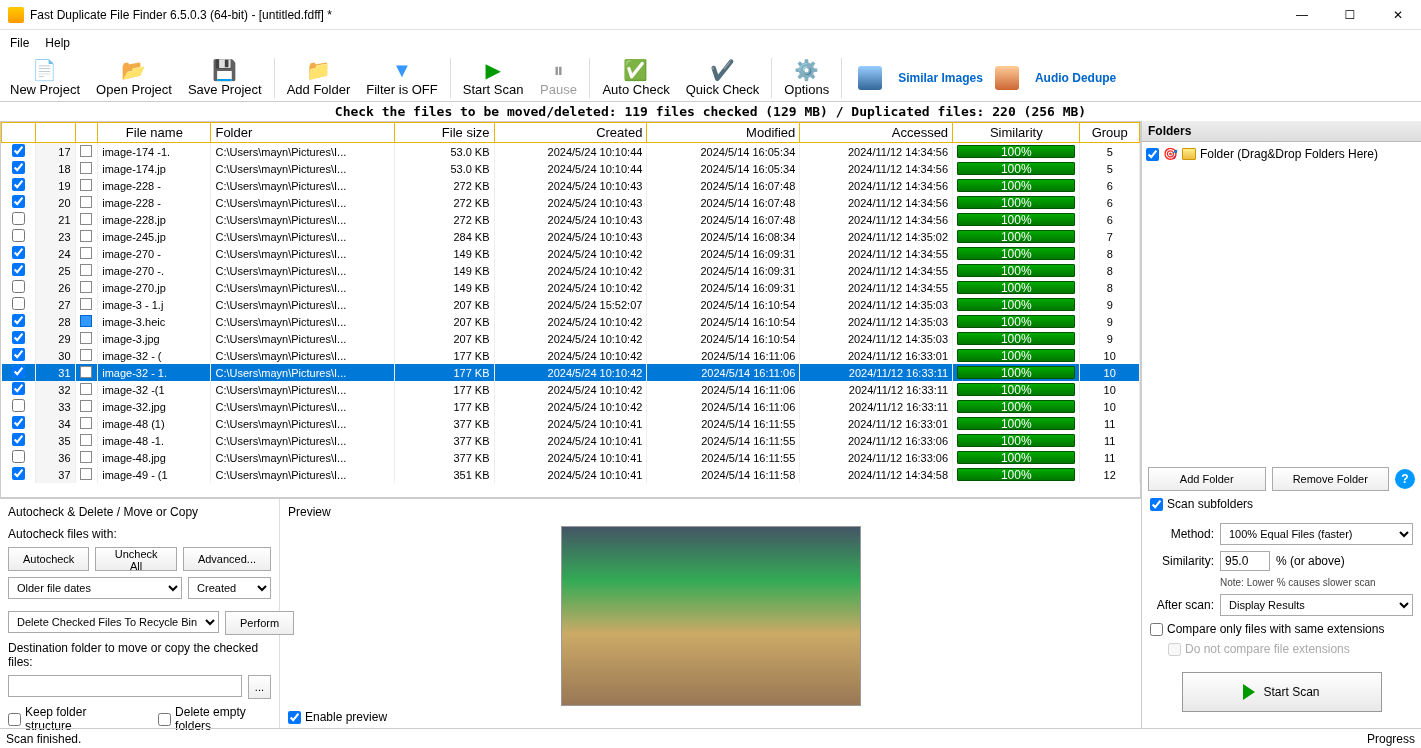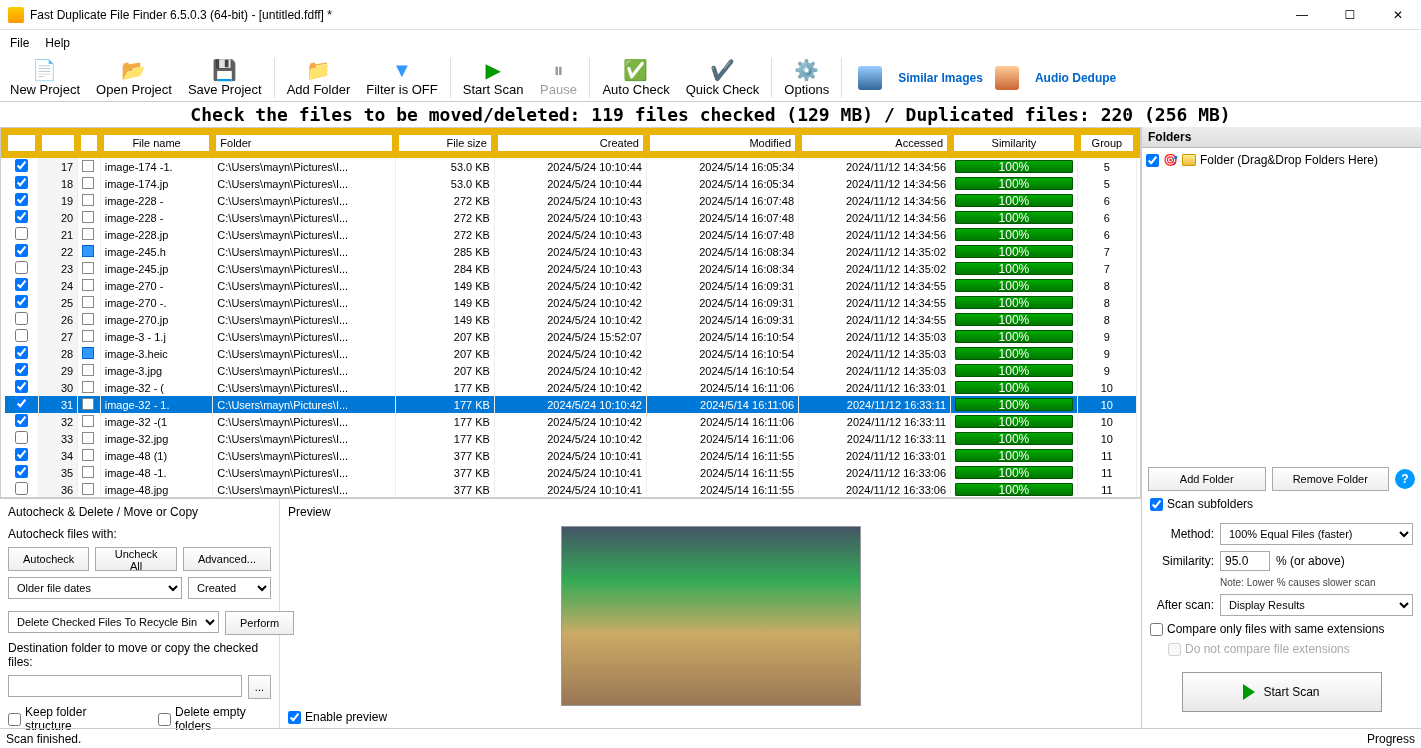--- a/index.html
+++ b/index.html
@@ -11,26 +11,26 @@
 .win-btn { width: 30px; text-align: center; cursor: pointer; }
 .menubar { display: flex; gap: 16px; padding: 4px 10px; height: 24px; align-items: flex-end; }
 .menubar span { cursor: pointer; }
 .toolbar { display: flex; align-items: center; padding: 4px 2px; border-bottom: 1px solid #ccc; height: 48px; }
 .tool-btn { display: flex; flex-direction: column; align-items: center; justify-content: center; padding: 2px 8px; min-width: 54px; cursor: pointer; }
 .tool-btn .tico { width: 24px; height: 24px; display: flex; align-items: center; justify-content: center; font-size: 20px; }
 .tool-btn .tlbl { font-size: 13px; white-space: nowrap; text-align: right; }
 .tool-sep { width: 1px; height: 40px; background: #ddd; margin: 0 4px; }
 .tool-link { display: flex; align-items: center; gap: 16px; color: #0066cc; font-weight: 600; margin-left: 12px; cursor: pointer; }
 .tool-link-ico { width: 24px; height: 24px; background: linear-gradient(#9cf,#369); border-radius: 3px; }
-.status-strip { text-align: center; font-family: monospace; font-size: 18px; font-weight: bold; color: #000; background: #fff; padding: 2px; }
+.status-strip { text-align: center; font-family: monospace; font-size: 13px; font-weight: bold; color: #000; background: #fff; padding: 2px; }
 .main { display: flex; flex: 1; min-height: 0; }
 .left-col { display: flex; flex-direction: column; flex: 1; min-width: 0; }
 .grid-wrap { flex: 1; overflow: hidden; border: 1px solid #ccc; position: relative; }
 .grid { width: 100%; border-collapse: collapse; table-layout: fixed; }
-.grid th { background: #fff; border: 7px solid #eab308; font-weight: normal; padding: 2px 4px; height: 20px; font-size: 11px; }
+.grid th { background: #fff; border: 1px solid #eab308; font-weight: normal; padding: 2px 4px; height: 20px; font-size: 13px; }
 .grid td { border-right: 1px solid #eee; padding: 1px 4px; height: 17px; white-space: nowrap; overflow: hidden; font-size: 11px; }
 .grid tr.sel td { background: #0078d7; color: #fff; }
 .col-chk { width: 24px; text-align: center; }
 .col-idx { width: 28px; text-align: right; background: #f5f5f5; }
 .col-ico { width: 16px; }
 .col-fn { width: 80px; }
 .col-fld { width: 130px; text-align: left; }
 .col-sz { width: 70px; text-align: right; }
 .col-dt { width: 108px; text-align: right; }
 .col-sim { width: 90px; }
@@ -233,35 +233,20 @@
               <td class="col-sz">272 KB</td>
               <td class="col-dt">2024/5/24 10:10:43</td>
               <td class="col-dt">2024/5/14 16:07:48</td>
               <td class="col-dt">2024/11/12 14:34:56</td>
               <td class="col-sim">
                 <div class="simbar">100%</div>
               </td>
               <td class="col-grp">6</td>
             </tr>
             <tr>
-              <td class="col-chk"><input type="checkbox" class="chk" checked="" style=""></td>
-              <td class="col-idx">22</td>
-              <td class="col-ico"><span class="fileico pic"></span></td>
-              <td class="col-fn">image-245.h</td>
-              <td class="col-fld">C:\Users\mayn\Pictures\I...</td>
-              <td class="col-sz">285 KB</td>
-              <td class="col-dt">2024/5/24 10:10:43</td>
-              <td class="col-dt">2024/5/14 16:08:34</td>
-              <td class="col-dt">2024/11/12 14:35:02</td>
-              <td class="col-sim">
-                <div class="simbar">100%</div>
-              </td>
-              <td class="col-grp">7</td>
-            </tr>
-            <tr>
               <td class="col-chk"><input type="checkbox" class="chk" style=""></td>
               <td class="col-idx">23</td>
               <td class="col-ico"><span class="fileico"></span></td>
               <td class="col-fn">image-245.jp</td>
               <td class="col-fld">C:\Users\mayn\Pictures\I...</td>
               <td class="col-sz">284 KB</td>
               <td class="col-dt">2024/5/24 10:10:43</td>
               <td class="col-dt">2024/5/14 16:08:34</td>
               <td class="col-dt">2024/11/12 14:35:02</td>
               <td class="col-sim">

